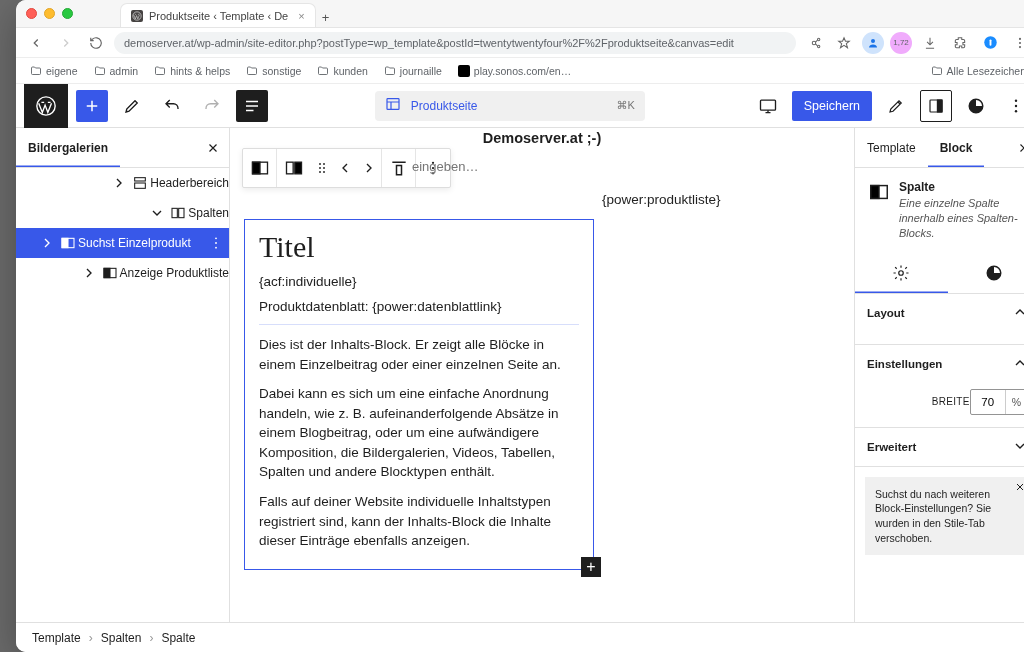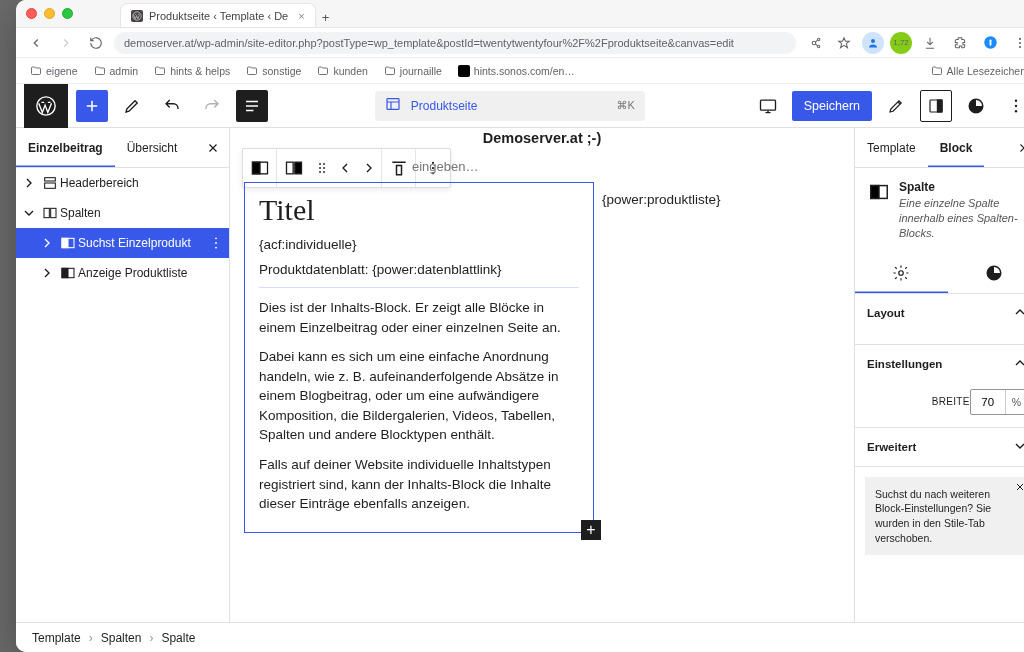--- a/index.html
+++ b/index.html
@@ -16,21 +16,21 @@
 .tabstrip { display: flex; align-items: flex-end; margin-left: 40px; height: 100%; }
 .browser-tab { background: #fff; height: 24px; border-radius: 7px 7px 0 0; display: flex; align-items: center; gap: 6px; padding: 0 10px; font-size: 11px; color: #444; border: 1px solid #e5e5e5; border-bottom: none; }
 .tab-favicon { width: 12px; height: 12px; background: #464342; border-radius: 2px; display: flex; align-items: center; justify-content: center; }
 .tab-favicon svg { width: 10px; height: 10px; }
 .new-tab-btn { width: 20px; height: 20px; display: flex; align-items: center; justify-content: center; color: #555; cursor: pointer; }
 
 .chrome-toolbar { height: 30px; background: #fff; display: flex; align-items: center; padding: 0 8px; gap: 6px; border-bottom: 1px solid #ededed; }
 .nav-btn { width: 24px; height: 24px; display: flex; align-items: center; justify-content: center; color: #666; cursor: pointer; }
 .nav-btn.disabled { color: #ccc; cursor: default; }
 .url-bar { flex: 1; background: #f1f3f4; border-radius: 13px; height: 22px; display: flex; align-items: center; padding: 0 10px; font-size: 11px; color: #5f6368; }
-.chip { width: 22px; height: 22px; border-radius: 50%; background: #84cc16; display: flex; align-items: center; justify-content: center; font-size: 9px; color: #5f6368; }
+.chip { width: 22px; height: 22px; border-radius: 50%; background: #f0abfc; display: flex; align-items: center; justify-content: center; font-size: 9px; color: #5f6368; }
 .chip.blue { background: #cfe3fc; color: #1a73e8; }
 
 .bookmarks-bar { height: 26px; background: #fff; display: flex; align-items: center; padding: 0 8px; gap: 4px; border-bottom: 1px solid #ededed; font-size: 10.5px; color: #5f6368; }
 .bm { display: flex; align-items: center; gap: 4px; padding: 3px 6px; border-radius: 3px; cursor: pointer; }
 .bm svg { width: 12px; height: 12px; }
 
 
 .wp-shell { flex: 1; display: flex; flex-direction: column; min-height: 0; }
 .wp-topbar { height: 44px; background: #fff; display: flex; align-items: center; border-bottom: 1px solid #e0e0e0; }
 .wp-topbar-left { display: flex; align-items: center; gap: 8px; padding-left: 8px; }
@@ -51,40 +51,40 @@
 
 .wp-body { flex: 1; display: flex; min-height: 0; }
 
 
 .listview { width: 214px; border-right: 1px solid #e0e0e0; display: flex; flex-direction: column; background: #fff; }
 .lv-tabs { display: flex; border-bottom: 1px solid #e0e0e0; align-items: center; height: 40px; position: relative; }
 .lv-tab { padding: 0 12px; font-size: 12px; height: 100%; display: flex; align-items: center; cursor: pointer; color: #1e1e1e; }
 .lv-tab.active { font-weight: 600; box-shadow: inset 0 -1.5px 0 #3858e9; }
 .lv-close { position: absolute; right: 4px; top: 8px; width: 24px; height: 24px; display: flex; align-items: center; justify-content: center; cursor: pointer; }
 .lv-tree { flex: 1; overflow: auto; font-size: 12px; }
-.tree-row { display: flex; align-items: center; height: 30px; padding-left: 4px; cursor: pointer; }
+.tree-row { display: flex; align-items: center; height: 30px; padding-left: 4px; cursor: pointer; justify-content: flex-end; }
 .tree-row .tw { width: 22px; display: flex; align-items: center; justify-content: center; }
 .tree-row .tw svg { width: 16px; height: 16px; }
 .tree-row.d1 { padding-left: 2px; }
 .tree-row.d2 { padding-left: 20px; }
 .tree-row.selected { background: #3858e9; color: #fff; }
 .tree-row .ticon { width: 20px; height: 20px; display: flex; align-items: center; justify-content: center; }
 .tree-row .more { margin-left: auto; width: 26px; display: flex; justify-content: center; }
 
 
 .canvas-wrap { flex: 1; position: relative; background: #fff; overflow: auto; }
 .canvas-heading { position: absolute; left: 50%; transform: translateX(-50%); top: 2px; font-weight: 700; font-size: 14.5px; }
 .floating-toolbar { position: absolute; left: 12px; top: 20px; background: #fff; border: 1px solid #ddd; box-shadow: 0 2px 6px rgba(0,0,0,0.08); display: flex; height: 40px; border-radius: 2px; }
 .ft-btn { width: 34px; display: flex; align-items: center; justify-content: center; border-right: 1px solid #e5e5e5; cursor: pointer; }
 .ft-btn:last-child { border-right: none; }
 .ft-group { display: flex; }
 .canvas { padding: 26px 14px 10px 14px; position: relative; }
 .placeholder-row { height: 24px; margin-left: 168px; color: #757575; font-size: 13px; display: flex; align-items: center; }
 .columns-row { display: flex; align-items: flex-start; gap: 8px; margin-top: 4px; }
-.col-sel { border: 1.5px solid #3858e9; width: 350px; padding: 10px 14px 8px 14px; position: relative; }
+.col-sel { border: 1.5px solid #3858e9; width: 350px; padding: 10px 14px 8px 14px; position: relative; margin-top: 37px; }
 .col-sel .add-btn { position: absolute; right: -8px; bottom: -8px; width: 20px; height: 20px; background: #1e1e1e; color: #fff; display: flex; align-items: center; justify-content: center; cursor: pointer; font-size: 16px; }
 .title-serif { font-family: Georgia, "Times New Roman", serif; font-size: 30px; font-weight: 400; margin-bottom: 10px; }
 .fieldline { font-size: 13.5px; color: #222; margin: 10px 0; }
 .content-block { border-top: 0; font-size: 13.5px; line-height: 1.45; }
 .content-block p { margin: 10px 0; }
 .sidecode { font-size: 13.5px; color: #222; padding-top: 10px; }
 
 
 .inspector { width: 186px; border-left: 1px solid #e0e0e0; display: flex; flex-direction: column; background: #fff; }
 .ins-tabs { display: flex; border-bottom: 1px solid #e0e0e0; height: 40px; align-items: center; position: relative; }
@@ -241,21 +241,21 @@
         <span>kunden</span>
       </div>
     <div class="bm">
         <svg viewBox="0 0 24 24" fill="none" stroke="currentColor" stroke-width="1.8">
           <path d="M3 6a2 2 0 012-2h4l2 2h8a2 2 0 012 2v9a2 2 0 01-2 2H5a2 2 0 01-2-2z"></path>
         </svg>
         <span>journaille</span>
       </div>
     <div class="bm">
         <span style="width:12px;height:12px;background:#000;border-radius:2px"></span>
-        <span>hints.sonos.com/en…</span>
+        <span>play.sonos.com/en…</span>
       </div>
     <div style="flex:1"></div>
     <div class="bm">
         <svg viewBox="0 0 24 24" fill="none" stroke="currentColor" stroke-width="1.8">
           <path d="M3 6a2 2 0 012-2h4l2 2h8a2 2 0 012 2v9a2 2 0 01-2 2H5a2 2 0 01-2-2z"></path>
         </svg>
         <span>Alle Lesezeichen</span>
       </div>
   </div>
 
@@ -339,22 +339,21 @@
               <circle cx="12" cy="19" r="1.6"></circle>
             </svg>
           </div>
       </div>
     </div>
 
     <div class="wp-body">
 
       <div class="listview">
         <div class="lv-tabs">
-          <div class="lv-tab active">Einzelbeitrag</div>
-          <div class="lv-tab">Übersicht</div>
+          <div class="lv-tab active">Bildergalerien</div>
           <div class="lv-close">
               <svg width="14" height="14" viewBox="0 0 24 24" stroke="currentColor" stroke-width="2">
                 <path d="M6 6l12 12M18 6L6 18"></path>
               </svg>
             </div>
         </div>
         <div class="lv-tree">
           <div class="tree-row d1">
             <span class="tw">
                 <svg viewBox="0 0 24 24" fill="none" stroke="currentColor" stroke-width="2">

